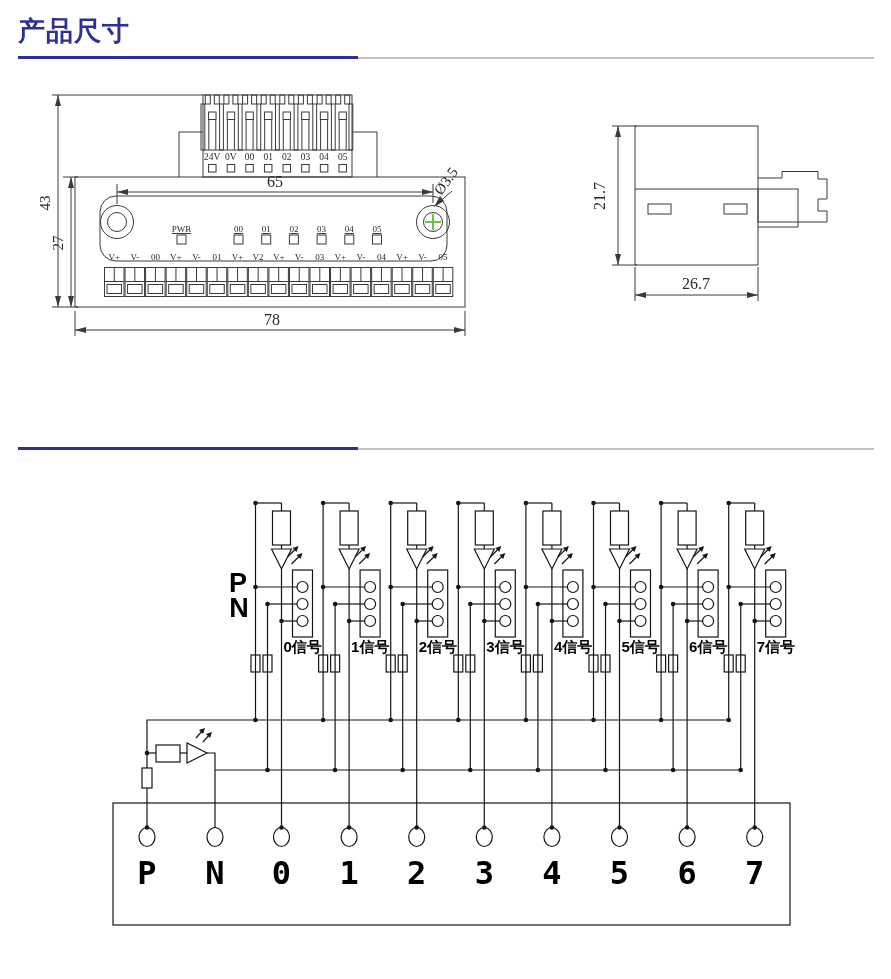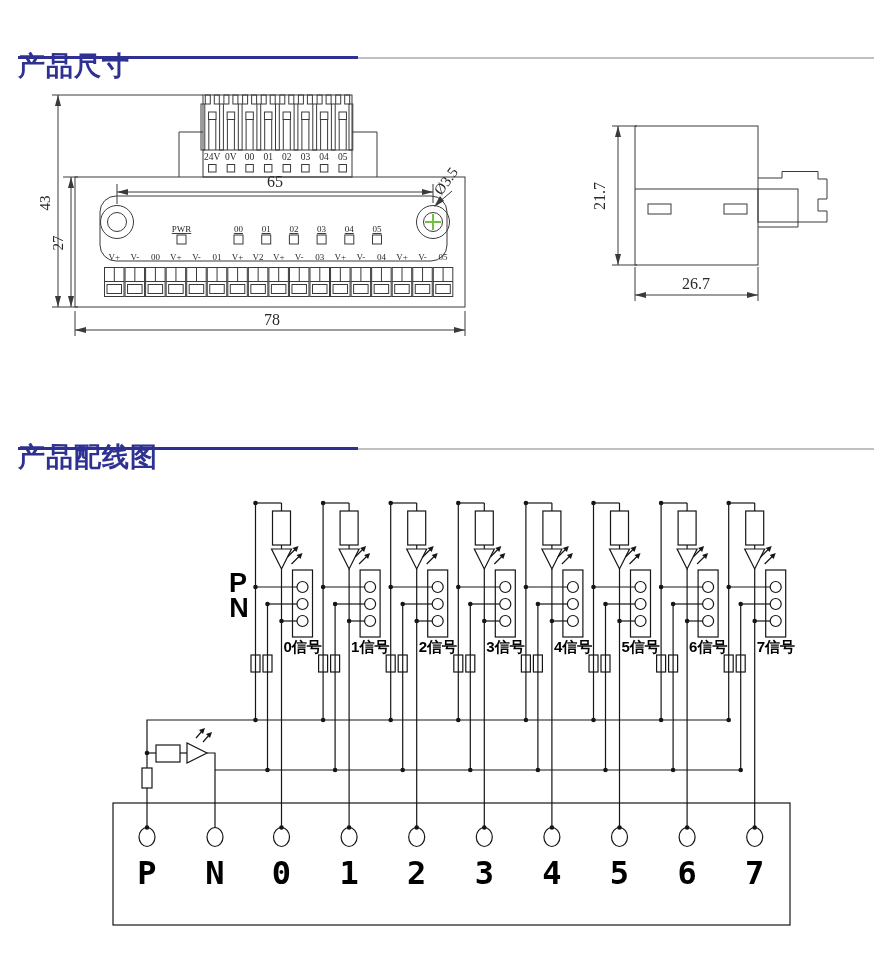--- a/index.html
+++ b/index.html
@@ -1,19 +1,19 @@
 <!DOCTYPE html>
 <html><head>
 <meta charset="utf-8">
 <style>
   html,body{margin:0;padding:0;background:#fff;}
   #page{position:relative;width:891px;height:979px;background:#ffffff;overflow:hidden;
         font-family:"Liberation Sans",sans-serif;}
   .sec-title{position:absolute;left:18px;font-size:27px;font-weight:bold;color:#2e3192;
-             letter-spacing:1px;white-space:nowrap;margin-top:35px;}
+             letter-spacing:1px;white-space:nowrap;}
   .div-blue{position:absolute;left:18px;width:340px;height:3px;background:#2e3192;}
   .div-gray{position:absolute;left:358px;width:516px;height:2px;background:#c0c0c0;}
   svg{position:absolute;left:0;}
   .ln{stroke:#3a3a3a;stroke-width:1;fill:none;}
   .ar{fill:#3a3a3a;stroke:none;}
   .ctext{font-family:"Liberation Serif",serif;fill:#2a2a2a;}
   .w{stroke:#161616;stroke-width:1.2;fill:none;}
   .ww{stroke:#161616;stroke-width:1.2;fill:#ffffff;}
   .wd{fill:#161616;stroke:none;}
   .wlab{font-family:"Liberation Sans",sans-serif;font-weight:bold;fill:#000;}
@@ -227,21 +227,20 @@
         <line class="ln" x1="635" y1="192" x2="635" y2="226"></line>
         <line class="ln" x1="758" y1="192" x2="758" y2="226"></line>
         <line class="ln" x1="635" y1="220" x2="758" y2="220"></line>
         <polygon class="ar" points="635,220 646,217 646,223"></polygon>
         <polygon class="ar" points="758,220 747,217 747,223"></polygon>
         <text class="ctext" x="696" y="214" font-size="16" text-anchor="middle">26.7</text>
       </g>
     </g>
   </svg>
 
-  <div class="sec-title" style="top:404px;">产品配线图</div>
   <div class="div-blue" style="top:447px;"></div>
   <div class="div-gray" style="top:448px;"></div>
 
   <svg style="top:470px;" width="891" height="509" viewBox="0 0 891 509">
     <defs>
       <g id="chan">
         <line class="w" x1="-26" y1="33" x2="0" y2="33"></line>
         <circle class="wd" cx="-26" cy="33" r="2.3"></circle>
         <line class="w" x1="0" y1="33" x2="0" y2="41"></line>
         <rect class="ww" x="-9" y="41" width="18" height="34"></rect>

